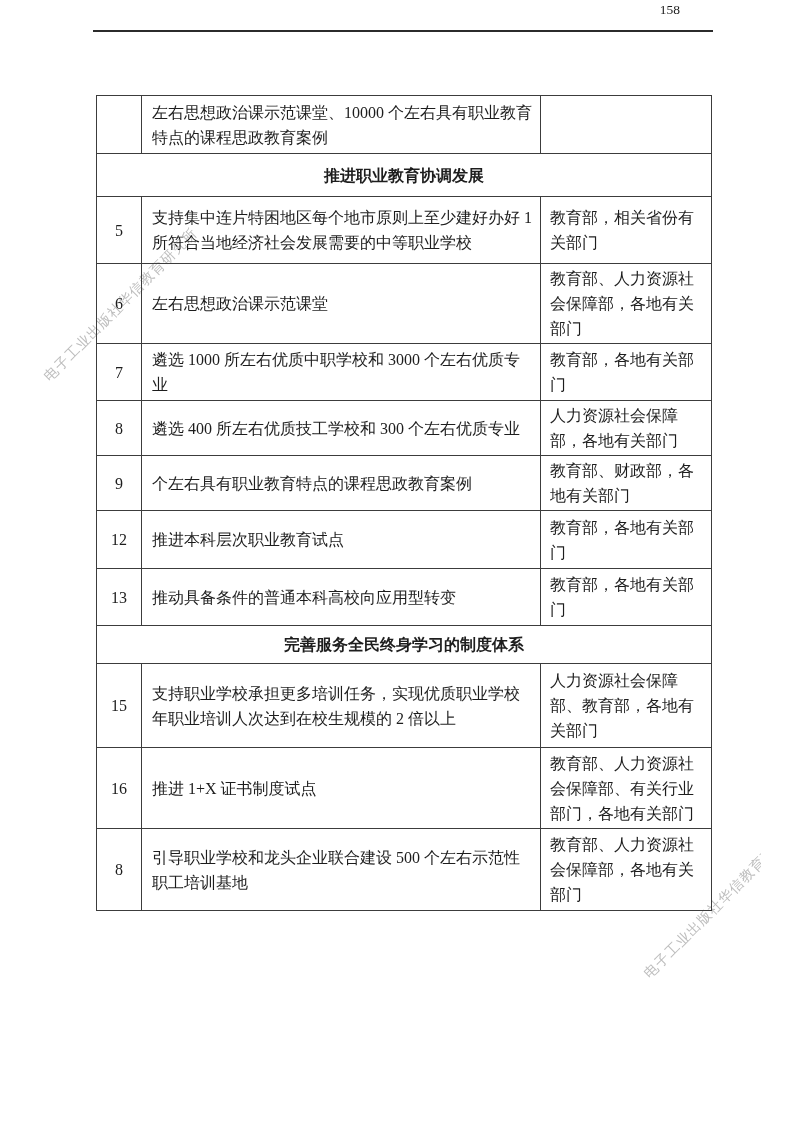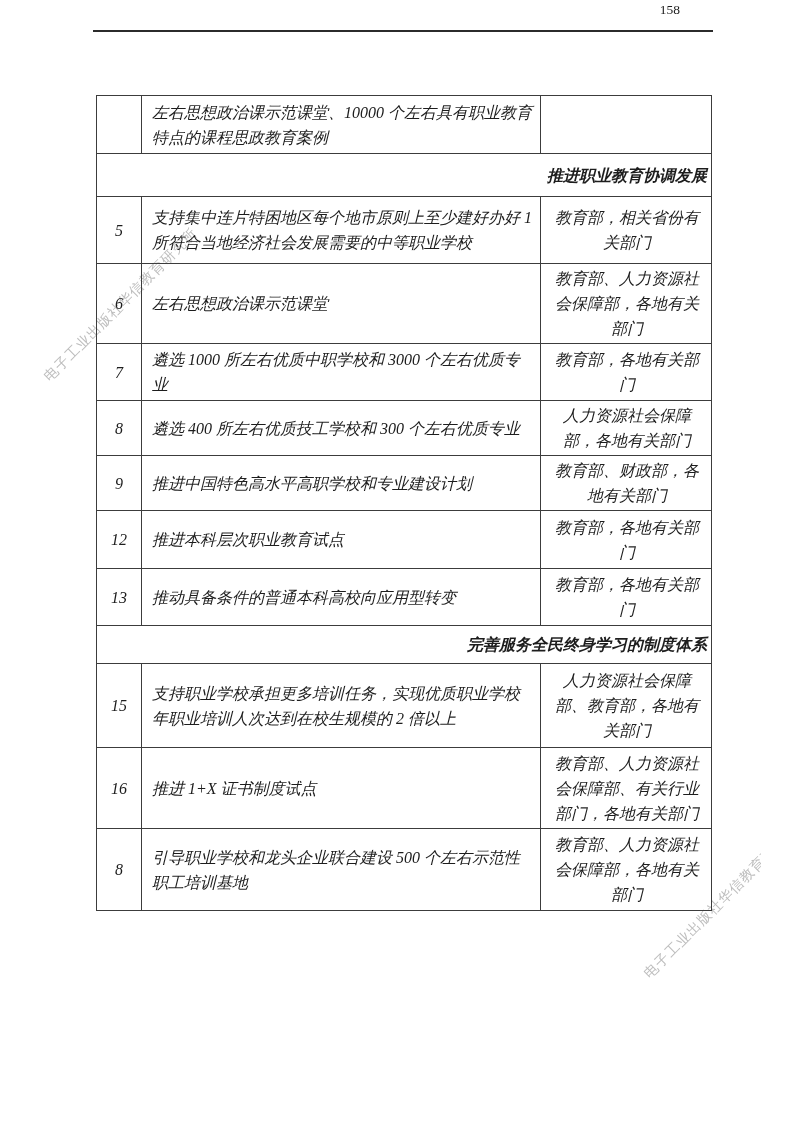--- a/index.html
+++ b/index.html
@@ -43,36 +43,35 @@
   .wm-1 { left: 16px;  top: 296px; }
   .wm-2 { left: 616px; top: 893px; }
 
   table.doc-table {
     position: absolute;
     left: 96px;
     top: 95px;
     width: 615px;
     border-collapse: collapse;
     table-layout: fixed;
-    font-style: italic;
   }
   .doc-table td {
     border: 1px solid #3c3c3c;
     vertical-align: middle;
     font-size: 16px;
     line-height: 25px;
     color: #1d1d1d;
     word-break: break-word;
     overflow: hidden;
   }
   .no-cell   { text-align: center; font-size: 15px; padding: 0 2px; }
   .task-cell { text-align: left; padding: 2px 8px 2px 10px; }
-  .dept-cell { text-align: center; padding: 2px 7px 2px 9px; }
+  .dept-cell { text-align: left; padding: 2px 7px 2px 9px; }
   .section-cell {
-    text-align: right;
+    text-align: center;
     font-weight: bold;
     padding: 2px 4px;
   }
 
   
   .rh-0  td { height: 53px; }
   .rh-1  td { height: 38px; }
   .rh-2  td { height: 62px; }
   .rh-3  td { height: 70px; }
   .rh-4  td { height: 52px; }
@@ -136,21 +135,21 @@
       </tr>
 
       <tr class="rh-5">
         <td class="no-cell">8</td>
         <td class="task-cell">遴选 400 所左右优质技工学校和 300 个左右优质专业</td>
         <td class="dept-cell">人力资源社会保障部，各地有关部门</td>
       </tr>
 
       <tr class="rh-6">
         <td class="no-cell">9</td>
-        <td class="task-cell">推进中国特色高水平高职学校和专业建设计划</td>
+        <td class="task-cell">个左右具有职业教育特点的课程思政教育案例</td>
         <td class="dept-cell">教育部、财政部，各地有关部门</td>
       </tr>
 
 
 
       <tr class="rh-9">
         <td class="no-cell">12</td>
         <td class="task-cell">推进本科层次职业教育试点</td>
         <td class="dept-cell">教育部，各地有关部门</td>
       </tr>

